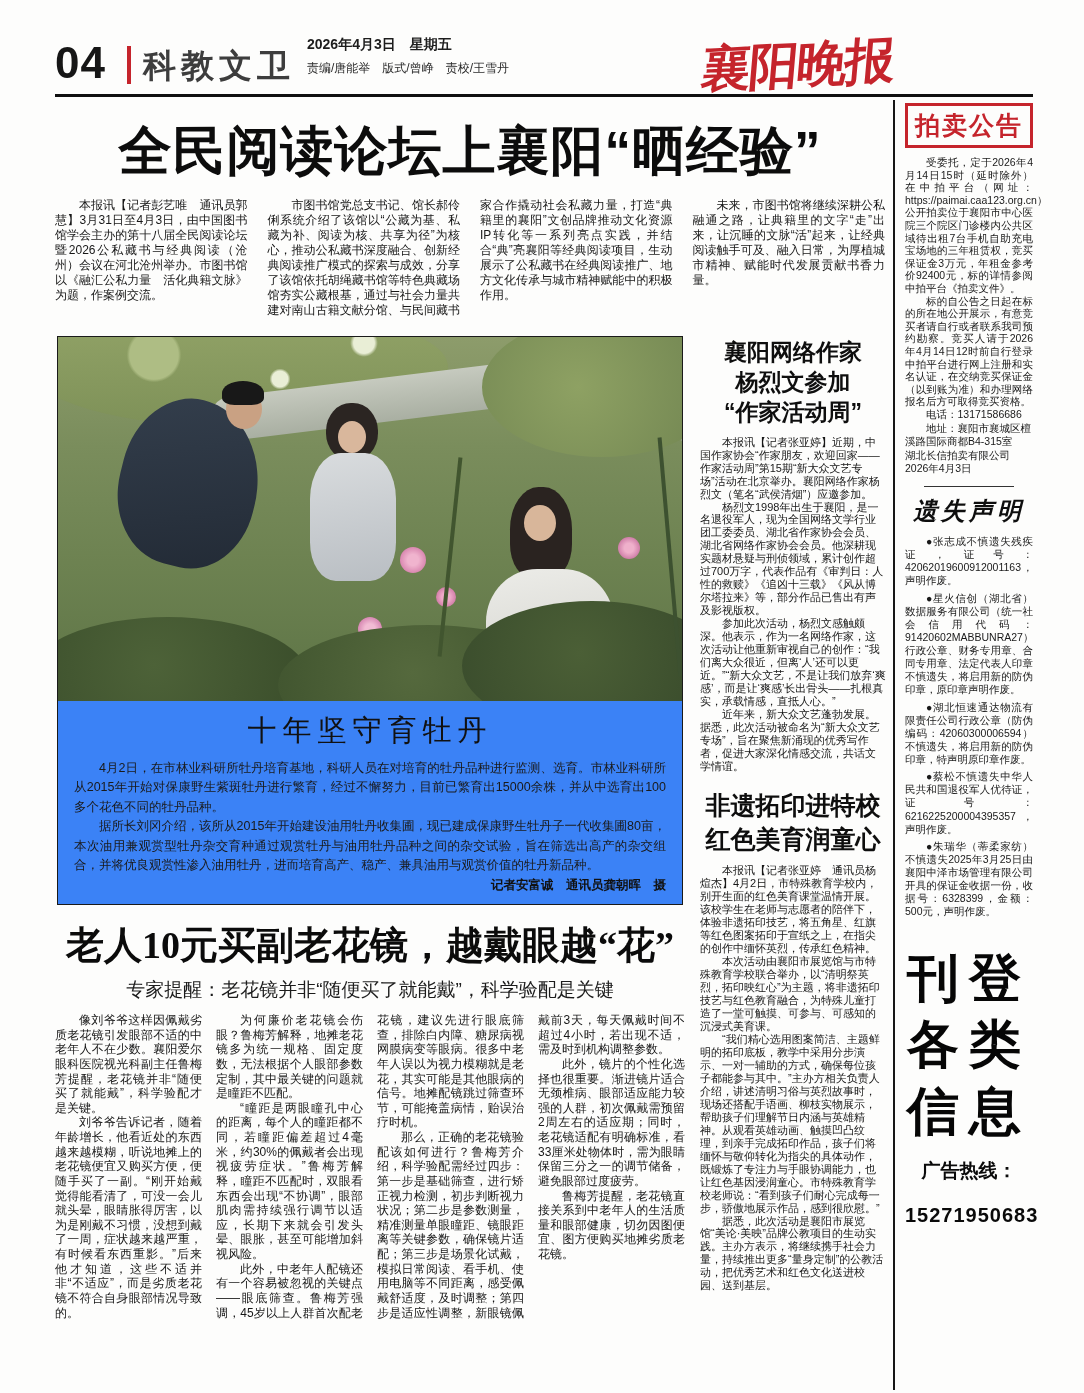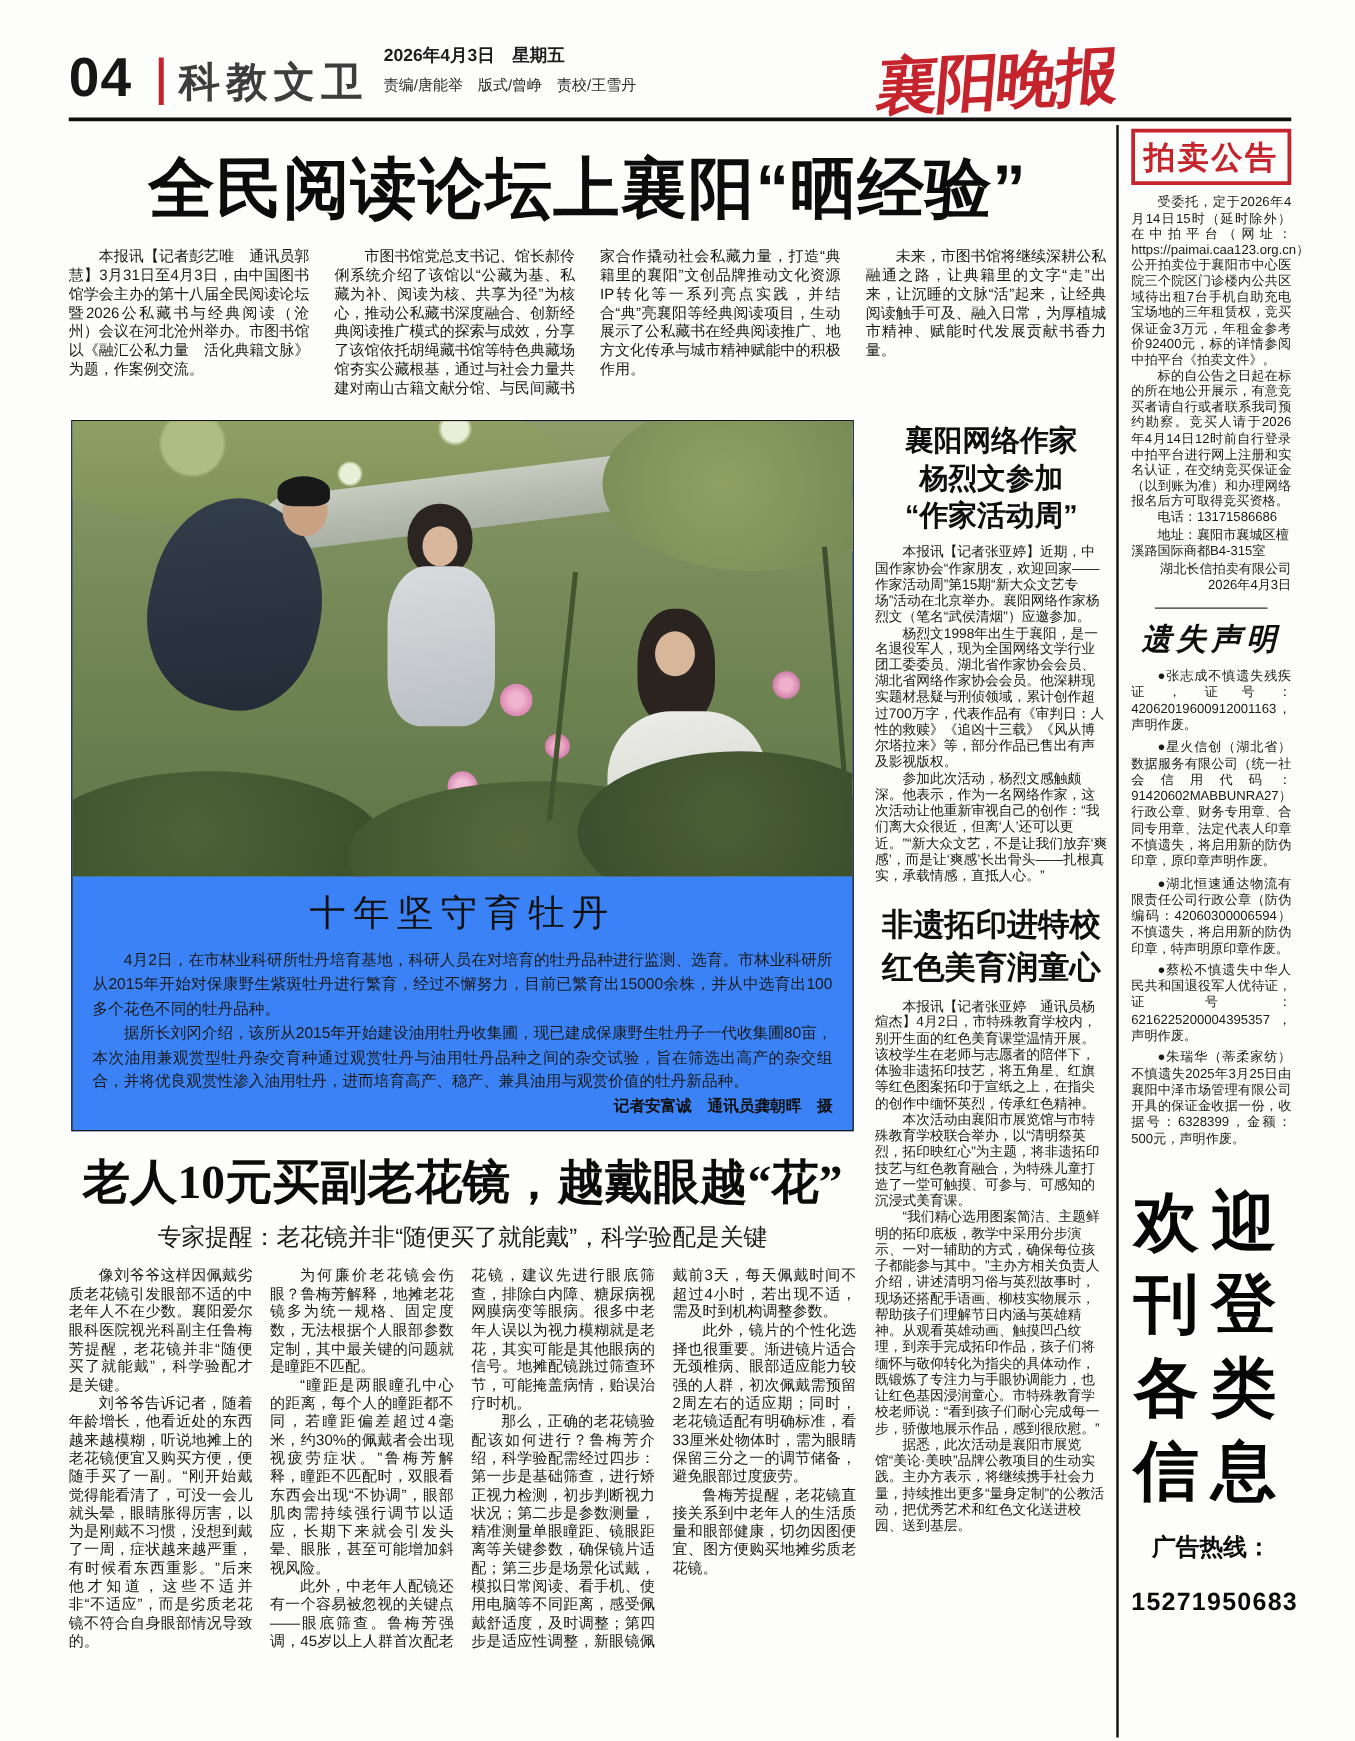--- a/index.html
+++ b/index.html
@@ -54,21 +54,21 @@
 
   
   .vdivider { position:absolute; left:893px; top:100px; width:2px; height:1290px; background:#161616; }
   .sidebar { position:absolute; left:905px; top:103px; width:128px; }
   .auction-title { border:3px solid #c5242c; color:#c5242c; font-size:25px; font-weight:900;
                    text-align:center; letter-spacing:2px; padding:3px 0; }
   .sb-text { margin-top:8px; text-align:justify; }
   .sb-text p { font-size:10.5px; line-height:1.2; text-indent:2em; color:#191919; }
   .sb-line { font-size:10.5px; line-height:1.3; color:#191919; }
   .indent1 { text-indent:2em; }
-  .alignR { text-align:right; }
+  .alignR { text-align:left; }
   .sb-hr { width:70%; height:1px; background:#333; margin:10px auto 8px; }
   .lost-title { text-align:center; font-size:24px; font-weight:900; letter-spacing:4px; color:#0e0e0e; margin-top:2px;font-style:italic; }
   .lost-items { margin-top:8px; text-align:justify; }
   .lost-items p { font-size:10.5px; line-height:1.25; text-indent:2em; color:#191919; margin-bottom:4px; }
   .bigad { margin-top:26px; }
   .bigad div { text-align:center; font-size:52px; font-weight:900; letter-spacing:10px; line-height:1.28; color:#060606; }
   .hotline { margin-top:14px; text-align:center; }
   .hotline-label { font-size:19px; font-weight:900; color:#0a0a0a; }
   .hotline-number { font-size:20px; font-weight:900; letter-spacing:1px; color:#0a0a0a; margin-top:20px; }
 </style>
@@ -134,20 +134,21 @@
   <div class="rightcol">
     <div class="writer-hl">
       <div>襄阳网络作家</div>
       <div>杨烈文参加</div>
       <div>“作家活动周”</div>
     </div>
     <div class="bodytext">
       <p>本报讯【记者张亚婷】近期，中国作家协会“作家朋友，欢迎回家——作家活动周”第15期“新大众文艺专场”活动在北京举办。襄阳网络作家杨烈文（笔名“武侯清烟”）应邀参加。</p>
       <p>杨烈文1998年出生于襄阳，是一名退役军人，现为全国网络文学行业团工委委员、湖北省作家协会会员、湖北省网络作家协会会员。他深耕现实题材悬疑与刑侦领域，累计创作超过700万字，代表作品有《审判日：人性的救赎》《追凶十三载》《风从博尔塔拉来》等，部分作品已售出有声及影视版权。</p>
       <p>参加此次活动，杨烈文感触颇深。他表示，作为一名网络作家，这次活动让他重新审视自己的创作：“我们离大众很近，但离‘人’还可以更近。”“新大众文艺，不是让我们放弃‘爽感’，而是让‘爽感’长出骨头——扎根真实，承载情感，直抵人心。”</p>
+      <p>近年来，新大众文艺蓬勃发展。据悉，此次活动被命名为“新大众文艺专场”，旨在聚焦新涌现的优秀写作者，促进大家深化情感交流，共话文学情谊。</p>
     </div>
     <div class="tuoyin-hl">
       <div>非遗拓印进特校</div>
       <div>红色美育润童心</div>
     </div>
     <div class="bodytext">
       <p>本报讯【记者张亚婷　通讯员杨煊杰】4月2日，市特殊教育学校内，别开生面的红色美育课堂温情开展。该校学生在老师与志愿者的陪伴下，体验非遗拓印技艺，将五角星、红旗等红色图案拓印于宣纸之上，在指尖的创作中缅怀英烈，传承红色精神。</p>
       <p>本次活动由襄阳市展览馆与市特殊教育学校联合举办，以“清明祭英烈，拓印映红心”为主题，将非遗拓印技艺与红色教育融合，为特殊儿童打造了一堂可触摸、可参与、可感知的沉浸式美育课。</p>
       <p>“我们精心选用图案简洁、主题鲜明的拓印底板，教学中采用分步演示、一对一辅助的方式，确保每位孩子都能参与其中。”主办方相关负责人介绍，讲述清明习俗与英烈故事时，现场还搭配手语画、柳枝实物展示，帮助孩子们理解节日内涵与英雄精神。从观看英雄动画、触摸凹凸纹理，到亲手完成拓印作品，孩子们将缅怀与敬仰转化为指尖的具体动作，既锻炼了专注力与手眼协调能力，也让红色基因浸润童心。市特殊教育学校老师说：“看到孩子们耐心完成每一步，骄傲地展示作品，感到很欣慰。”</p>
       <p>据悉，此次活动是襄阳市展览馆“美论·美映”品牌公教项目的生动实践。主办方表示，将继续携手社会力量，持续推出更多“量身定制”的公教活动，把优秀艺术和红色文化送进校园、送到基层。</p>
@@ -183,21 +184,20 @@
     <div class="sb-hr"></div>
     <div class="lost-title">遗失声明</div>
     <div class="lost-items">
       <p>●张志成不慎遗失残疾证，证号：42062019600912001163，声明作废。</p>
       <p>●星火信创（湖北省）数据服务有限公司（统一社会信用代码：91420602MABBUNRA27）行政公章、财务专用章、合同专用章、法定代表人印章不慎遗失，将启用新的防伪印章，原印章声明作废。</p>
       <p>●湖北恒速通达物流有限责任公司行政公章（防伪编码：42060300006594）不慎遗失，将启用新的防伪印章，特声明原印章作废。</p>
       <p>●蔡松不慎遗失中华人民共和国退役军人优待证，证号：6216225200004395357，声明作废。</p>
       <p>●朱瑞华（蒂柔家纺）不慎遗失2025年3月25日由襄阳中泽市场管理有限公司开具的保证金收据一份，收据号：6328399，金额：500元，声明作废。</p>
     </div>
     <div class="bigad">
-      <div>欢迎</div>
       <div>刊登</div>
       <div>各类</div>
       <div>信息</div>
     </div>
     <div class="hotline">
       <div class="hotline-label">广告热线：</div>
       <div class="hotline-number">15271950683</div>
     </div>
   </div>
 

